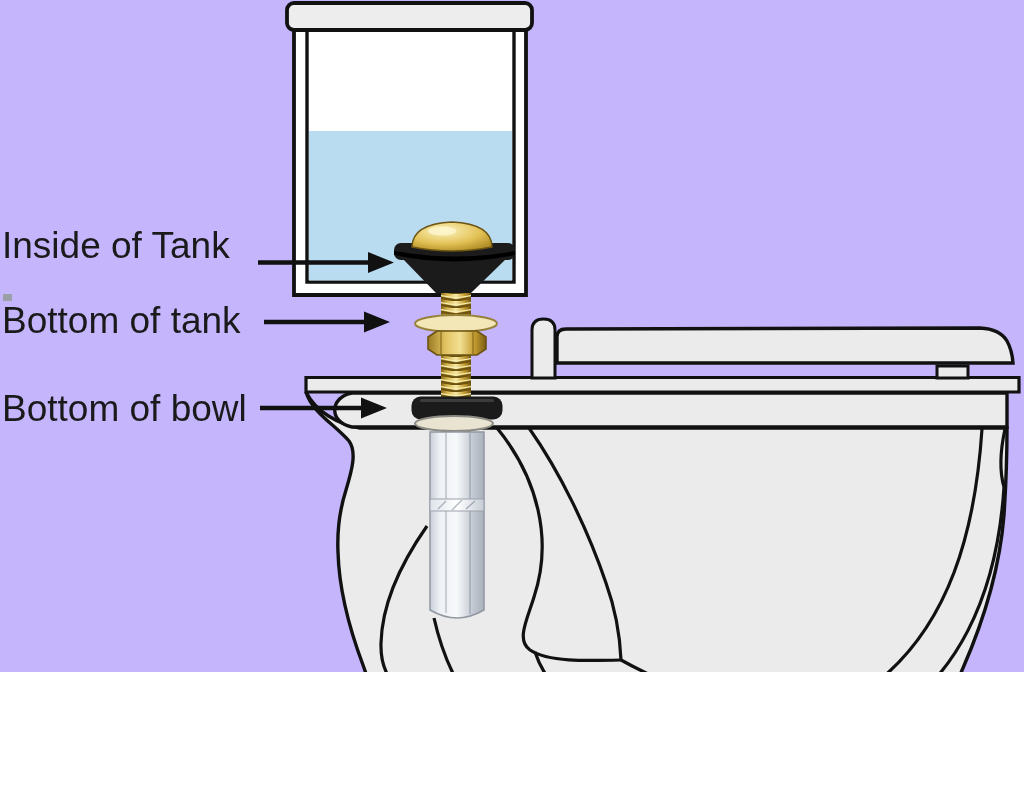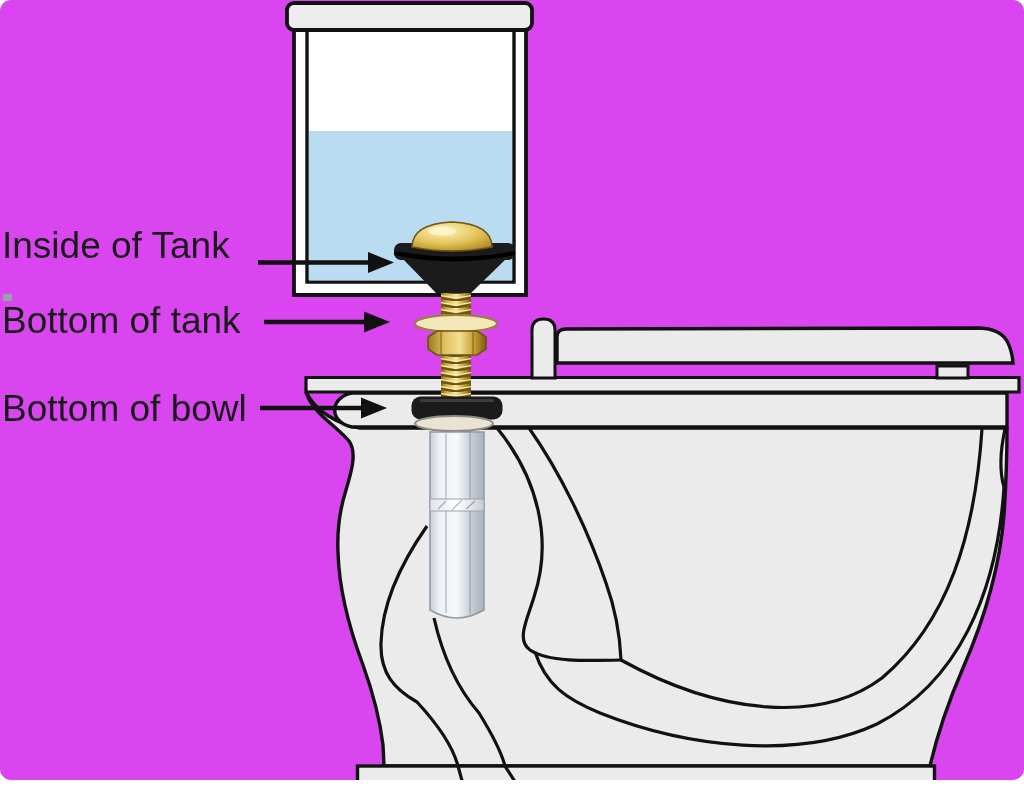--- a/index.html
+++ b/index.html
@@ -1,17 +1,17 @@
 <!DOCTYPE html>
 <html><head>
 <meta charset="utf-8">
 <style>
   html,body{margin:0;padding:0;background:#fff;}
-  .stage{position:relative;width:1024px;height:780px;background:#d946ef;overflow:hidden;
-         font-family:"Liberation Sans", sans-serif;border-radius:11px;}
+  .stage{position:relative;width:1024px;height:672px;background:#c4b5fd;overflow:hidden;
+         font-family:"Liberation Sans", sans-serif;}
   svg{display:block;}
   text.diagram-label{font-family:"Liberation Sans", sans-serif;font-size:37px;fill:#1a1a1a;}
 </style>
 </head>
 <body>
 
 <div class="stage">
 <svg width="1024" height="804" viewBox="0 0 1024 804" xmlns="http://www.w3.org/2000/svg">
   <defs>
     <linearGradient id="brassH" x1="0" y1="0" x2="1" y2="0">

